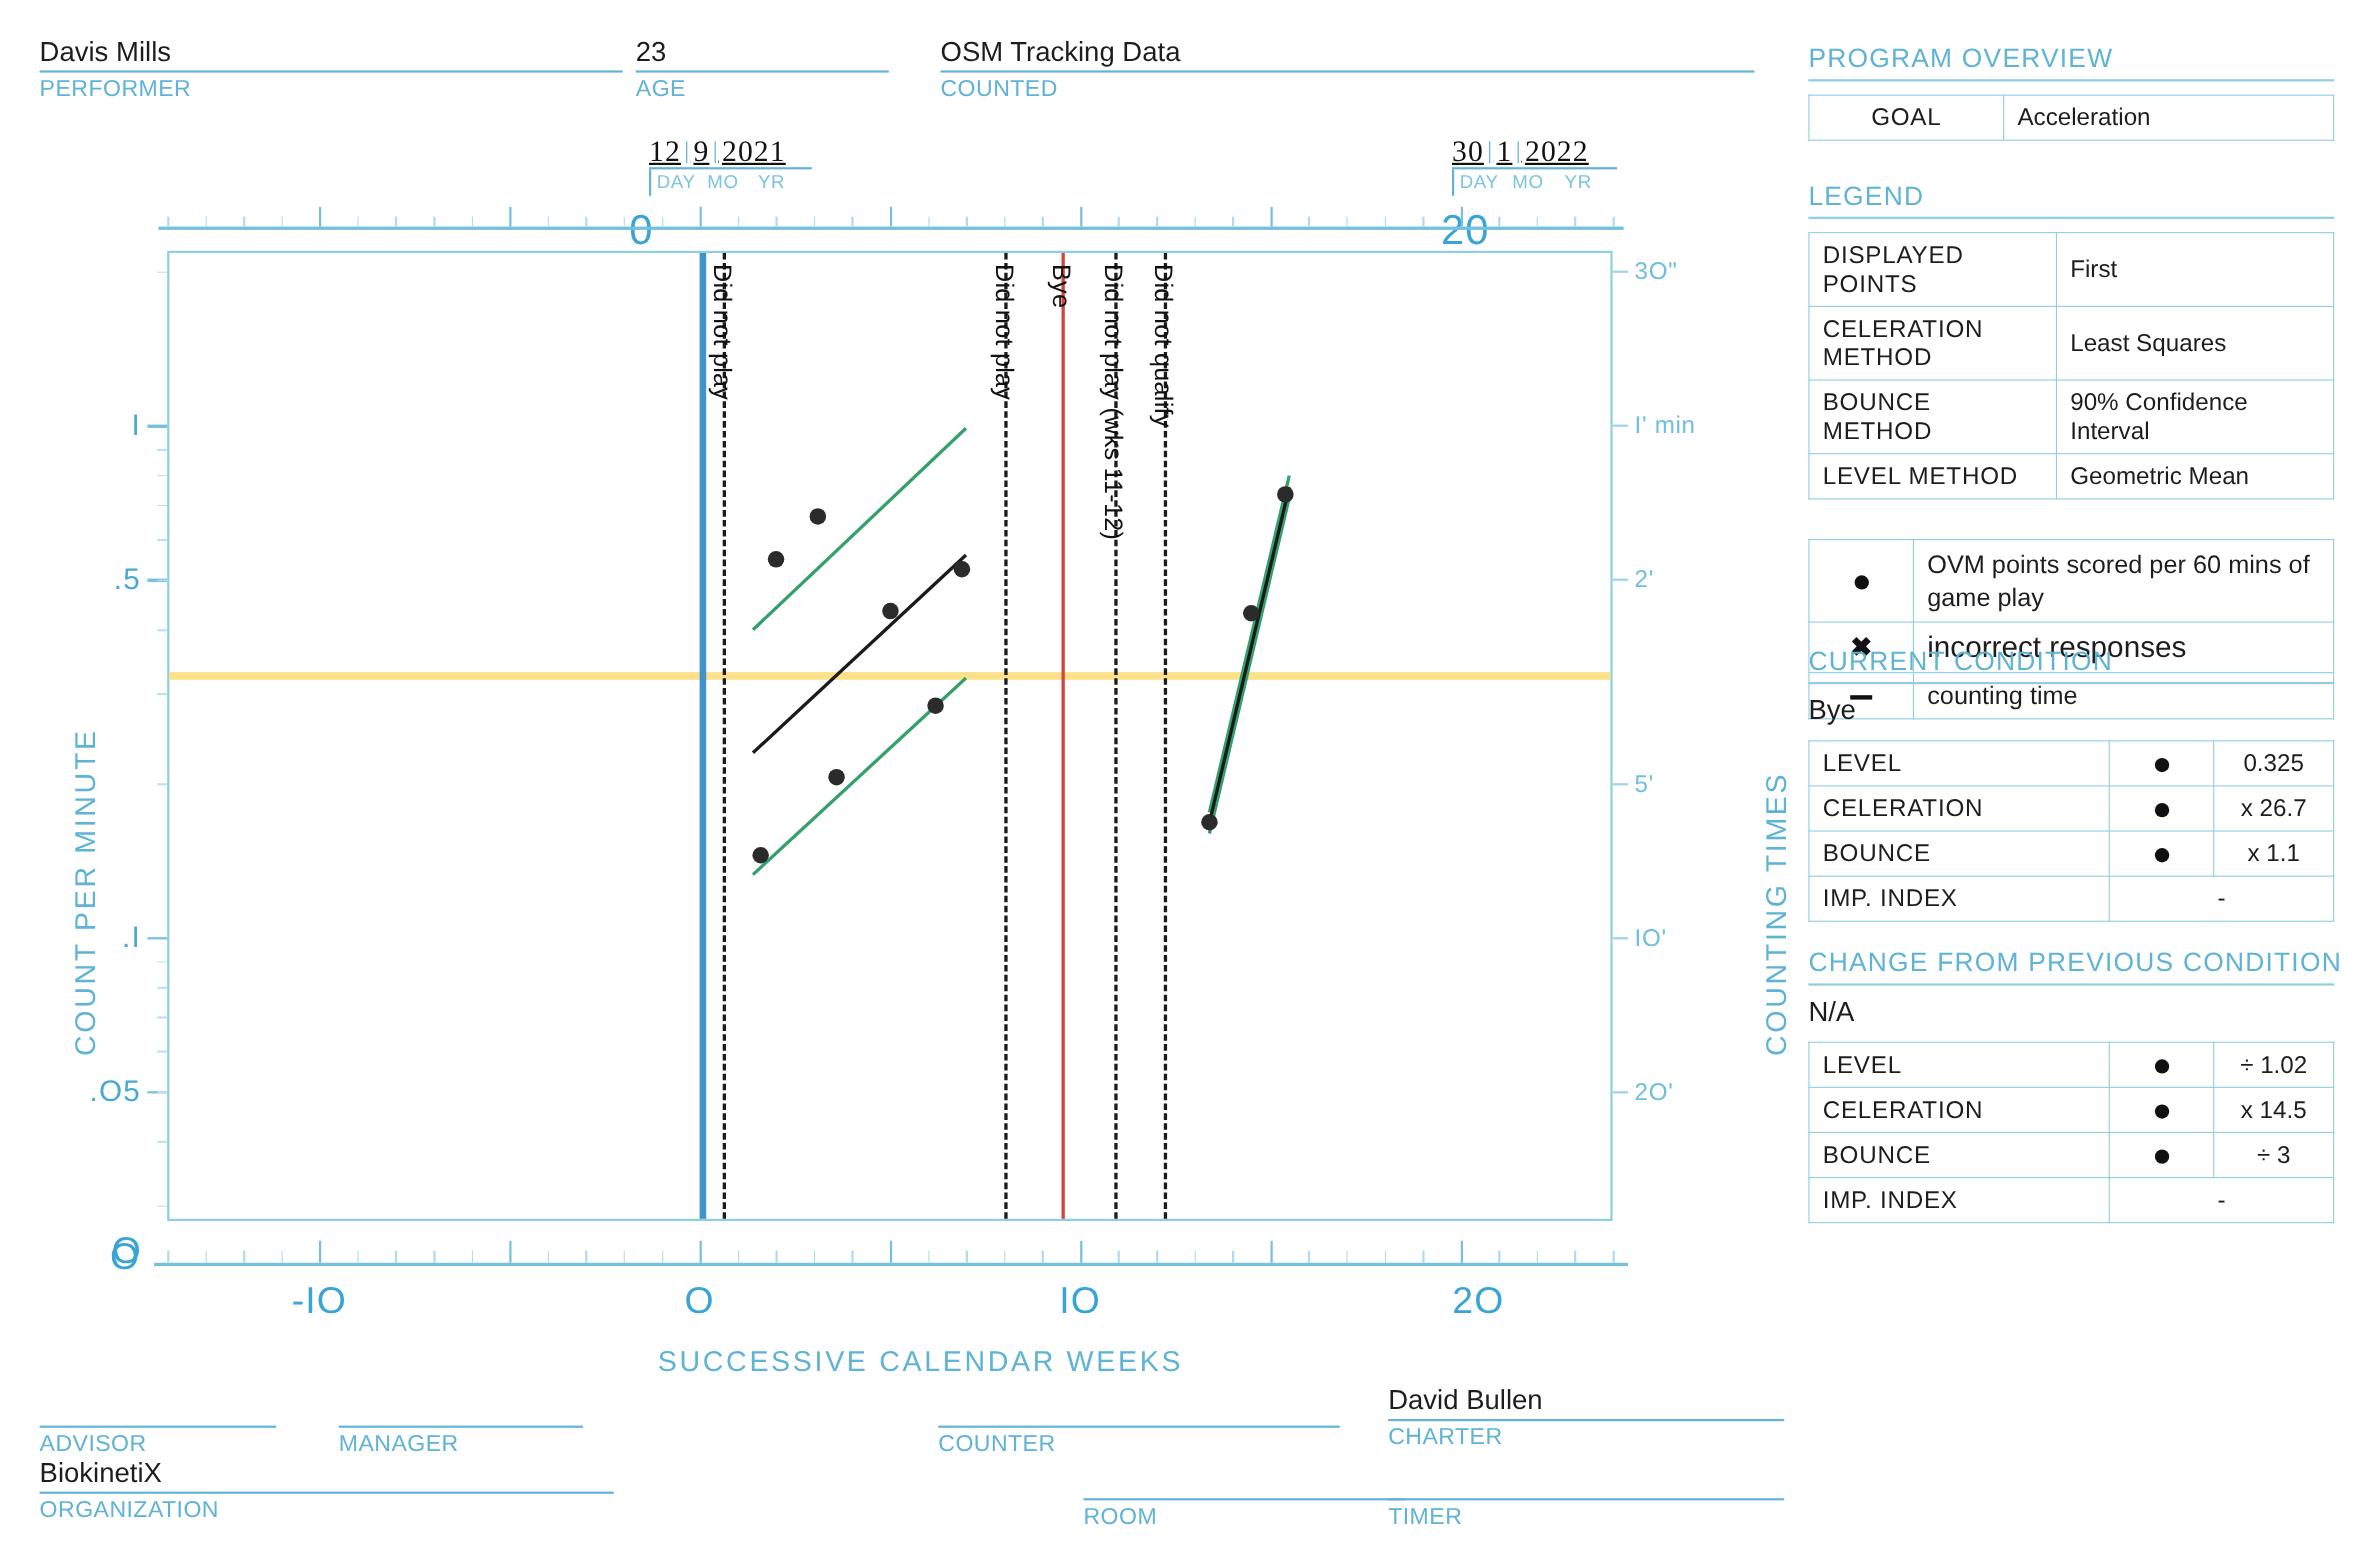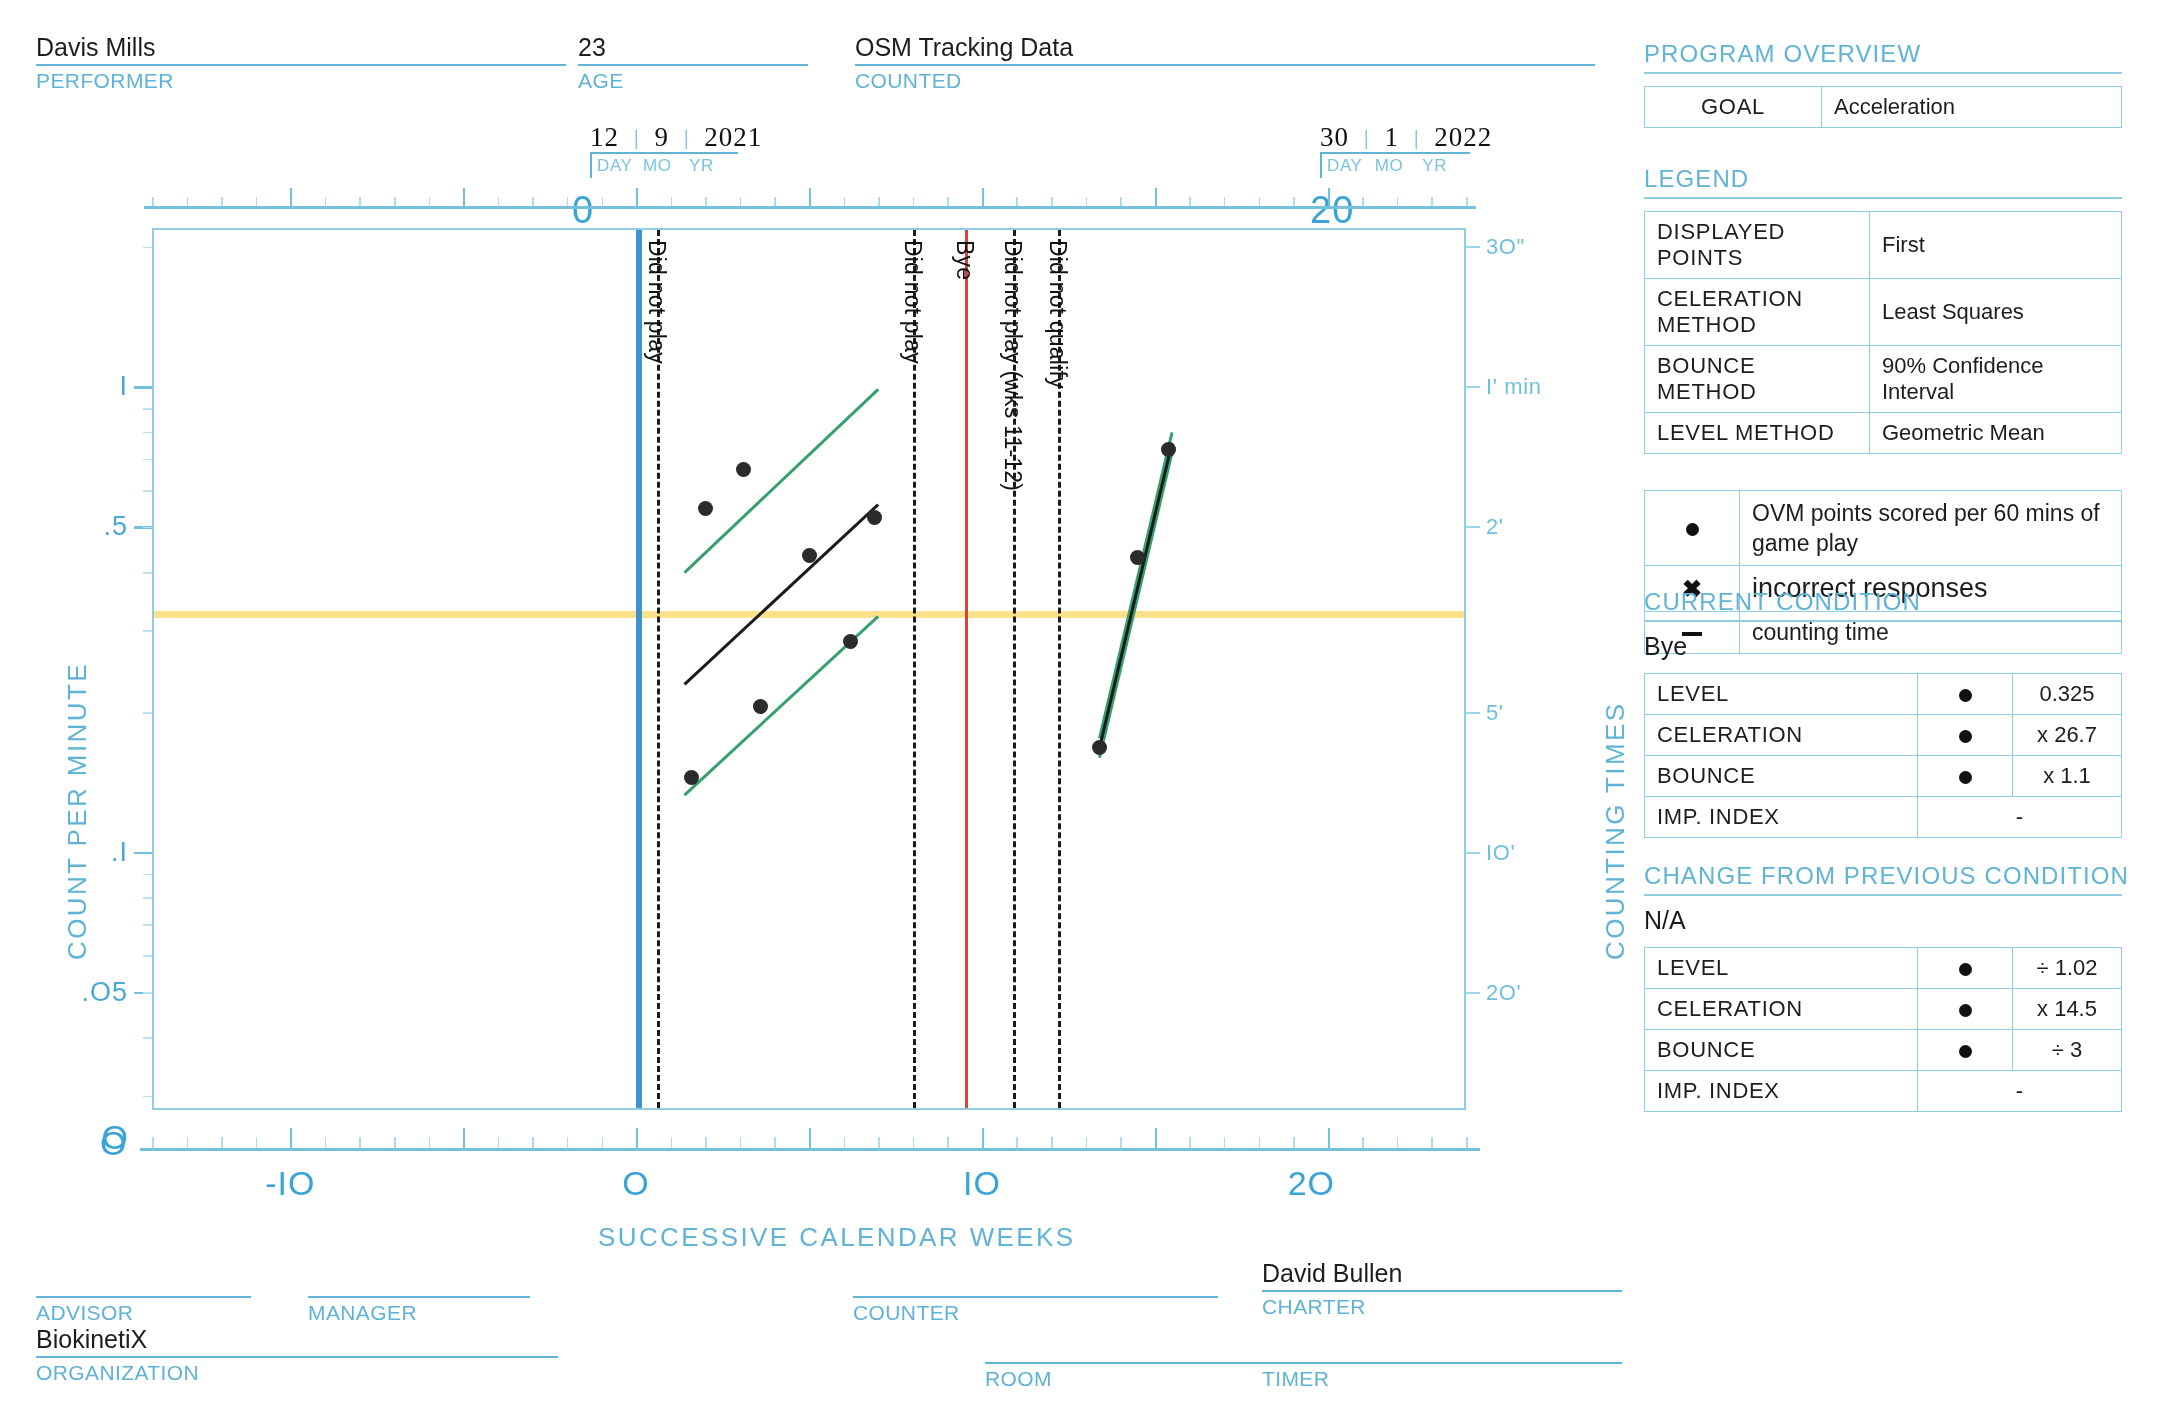--- a/index.html
+++ b/index.html
@@ -26,22 +26,23 @@
   .abs { position: absolute; }
 
   
   .hdr-field { position: absolute; }
 
   
   .datestamp { position: absolute; }
   .datestamp .dnums {
     font-family: "Liberation Serif", serif;
     font-size: 27px; color: #111; letter-spacing: 1px;
-    display: flex; align-items: flex-end; gap: 15px;
+    display: flex; align-items: flex-end; gap: 3px;
     line-height: 30px;
+    text-decoration: underline;
   }
   .datestamp .sep { color: #62b4d6; font-size: 22px; }
   .datestamp .dbar { border-bottom: 2.5px solid #62b4d6; }
   .datestamp .dlabels {
     display: flex; font-size: 17px; color: #7cc3de;
     letter-spacing: .6px; padding-top: 2px;
     border-left: 2.5px solid #62b4d6; padding-left: 5px;
     height: 24px; box-sizing: border-box;
   }
   .datestamp .dlabels span { display: inline-block; }
@@ -294,21 +295,21 @@
       <div class="" style="position:absolute;left:1258.5263157894735px;top:1137px;width:1.5px;height:11px;background:#aedcec;"></div>
       <div class="" style="position:absolute;left:1293.1052631578948px;top:1137px;width:1.5px;height:11px;background:#aedcec;"></div>
       <div class="" style="position:absolute;left:1327.6842105263158px;top:1128px;width:2px;height:20px;background:#74c0dd;"></div>
       <div class="" style="position:absolute;left:1362.2631578947369px;top:1137px;width:1.5px;height:11px;background:#aedcec;"></div>
       <div class="" style="position:absolute;left:1396.842105263158px;top:1137px;width:1.5px;height:11px;background:#aedcec;"></div>
       <div class="" style="position:absolute;left:1431.421052631579px;top:1137px;width:1.5px;height:11px;background:#aedcec;"></div>
       <div class="" style="position:absolute;left:1466px;top:1137px;width:1.5px;height:11px;background:#aedcec;"></div>
       <div class="xlab" style="left:250.31578947368416px;top:1166px;width:80px;text-align:center;">-IO</div>
       <div class="xlab" style="left:596.1052631578947px;top:1166px;width:80px;text-align:center;">O</div>
       <div class="xlab" style="left:941.8947368421052px;top:1166px;width:80px;text-align:center;">IO</div>
-      <div class="xlab" style="left:1287.6842105263158px;top:1166px;width:80px;text-align:left;">2O</div>
+      <div class="xlab" style="left:1287.6842105263158px;top:1166px;width:80px;text-align:right;">2O</div>
       <div class="" style="position:absolute;left:100px;top:1124px;font-size:34px;color:#3aa4d6;">O</div>
       <div class="level-line" style="left:154px;top:611.008385677329px;width:1310px;background:#fbe28a;"></div>
       <div class="phase solid-blue" style="left:636.1052631578947px;top:230px;height:878px;"></div>
       <div class="phase" style="left:656.8526315789474px;top:230px;height:878px;"></div>
       <div class="phase-label" style="left:669.8526315789474px;top:240px;">Did not play</div>
       <div class="phase" style="left:912.7368421052632px;top:230px;height:878px;"></div>
       <div class="phase-label" style="left:925.7368421052632px;top:240px;">Did not play</div>
       <div class="phase solid-red" style="left:964.6052631578948px;top:230px;height:878px;"></div>
       <div class="phase-label" style="left:977.6052631578948px;top:240px;">Bye</div>
       <div class="phase" style="left:1013.0157894736841px;top:230px;height:878px;"></div>

